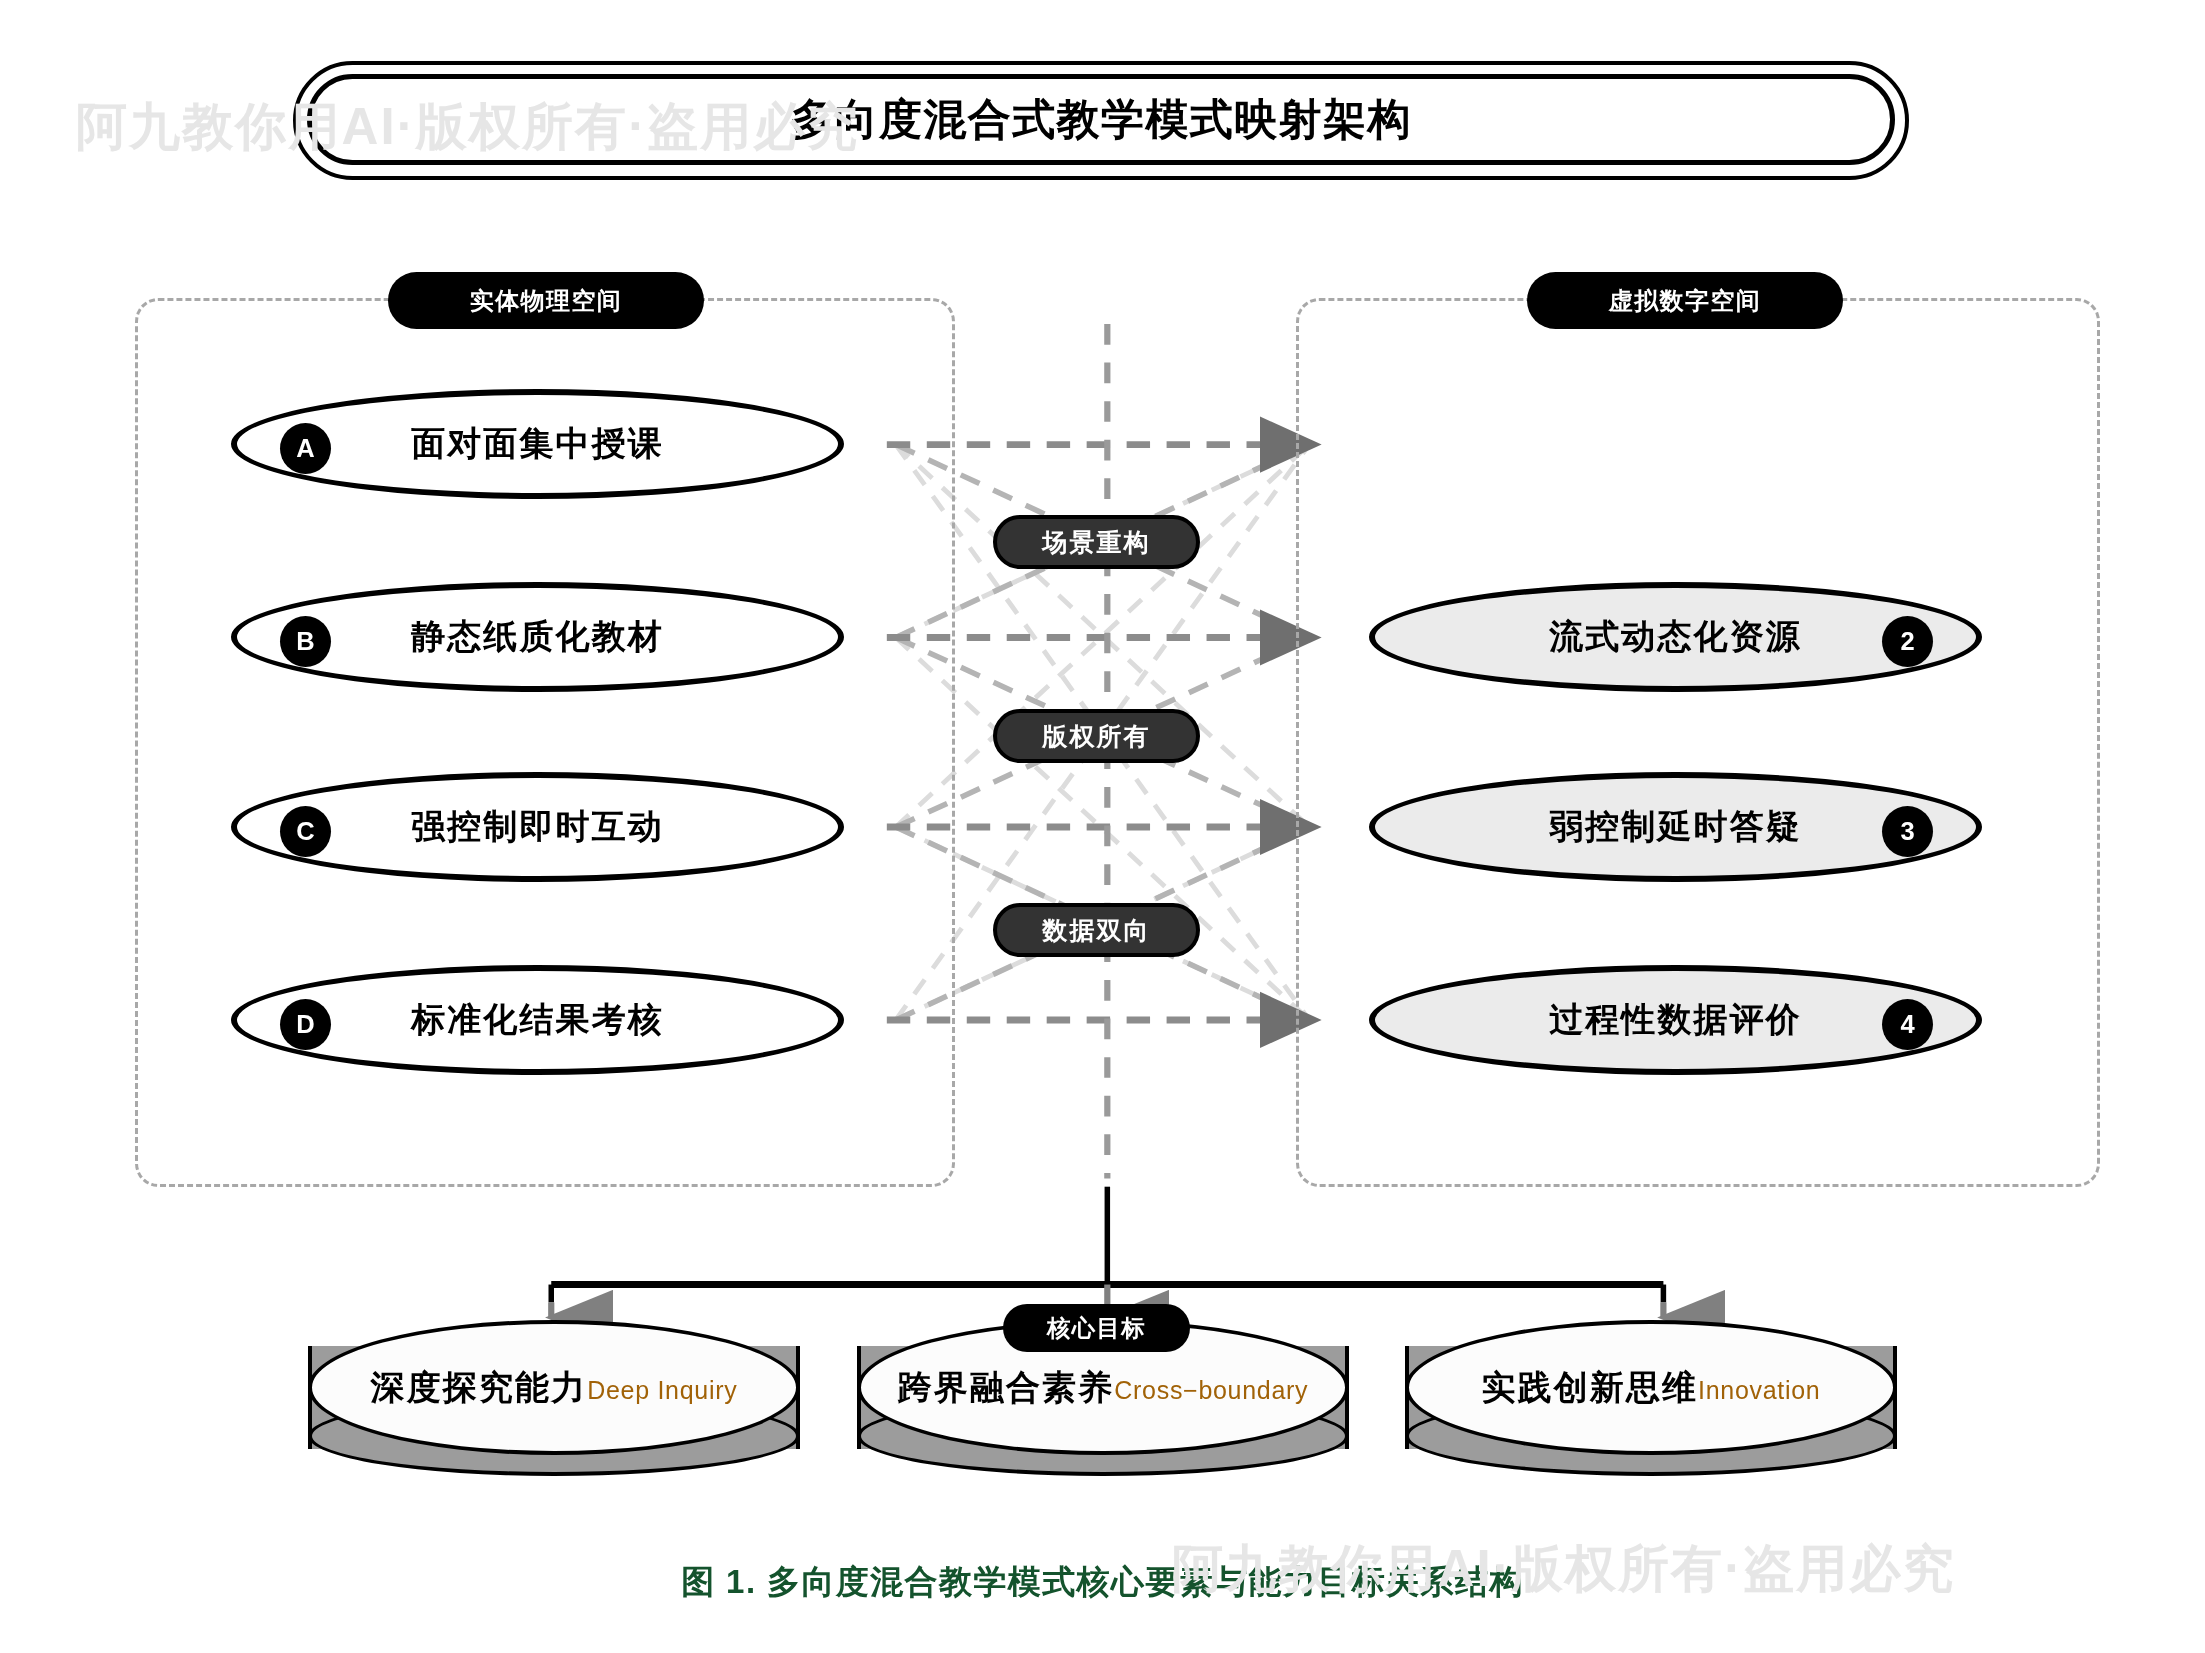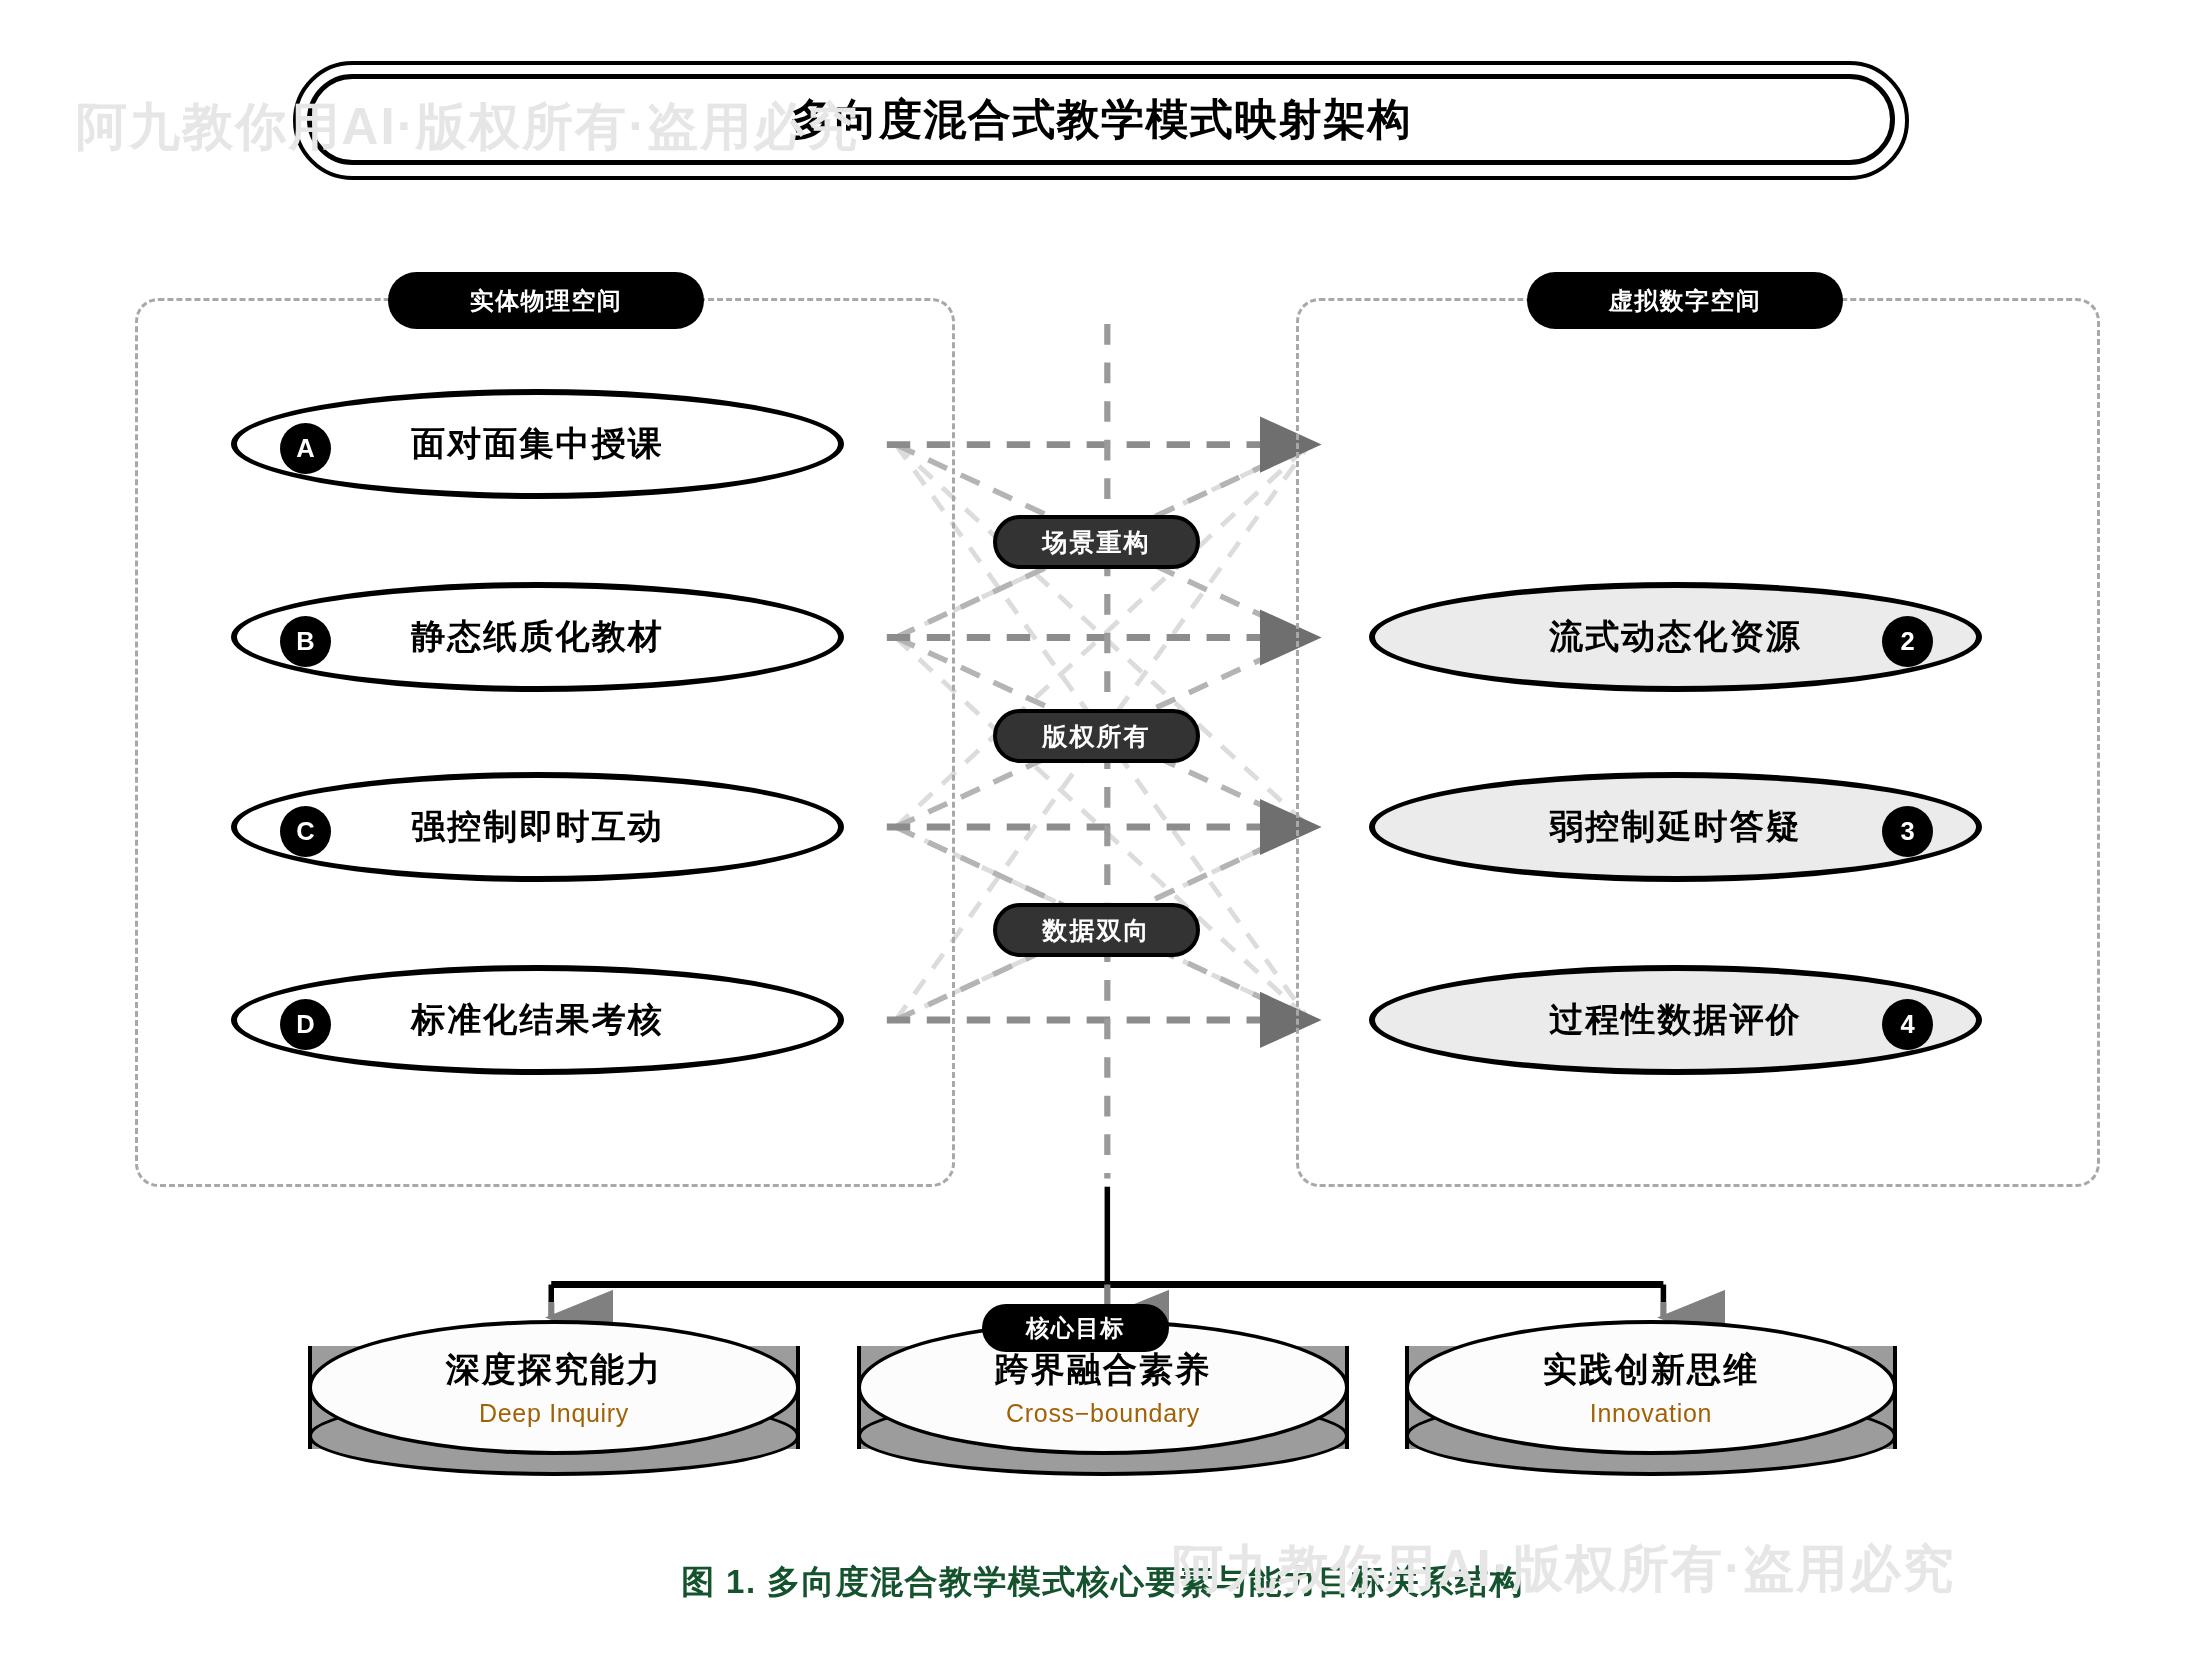--- a/index.html
+++ b/index.html
@@ -50,28 +50,28 @@
   #rel-2{left:993px;top:903px;width:207px;}
 
   
   .cyl{position:absolute;width:492px;height:159px;}
   .cyl .cyl-body{position:absolute;left:0;top:26px;width:492px;height:103px;
       background:#9c9c9c;border-left:4.8px solid #000;border-right:4.8px solid #000;box-sizing:border-box;}
   .cyl .cyl-bottom{position:absolute;left:0;top:76px;width:492px;height:80px;border-radius:50%;
       background:#9c9c9c;border:4.8px solid #000;box-sizing:border-box;}
   .cyl .cyl-top{position:absolute;left:0;top:0;width:492px;height:135px;border-radius:50%;
       background:#fcfcfc;border:4.8px solid #000;box-sizing:border-box;
-      display:flex;flex-direction:column;align-items:center;justify-content:center;}
+      display:flex;align-items:center;justify-content:center;}
   .cyl-title{font-size:34px;font-weight:bold;letter-spacing:2.1px;color:#000;white-space:nowrap;}
   .cyl-sub{font-size:25px;color:#a16207;letter-spacing:0.7px;margin-top:5.5px;white-space:nowrap;}
   #cyl-0{left:308px;top:1320px;}
   #cyl-1{left:857px;top:1320px;padding-left:24px;}
   #cyl-2{left:1405px;top:1320px;}
 
-  #goal-pill{position:absolute;left:982px;top:1304px;width:187px;height:48px;background:#000;color:#fff;
+  #goal-pill{position:absolute;left:1003px;top:1304px;width:187px;height:48px;background:#000;color:#fff;
       border-radius:25px;display:flex;align-items:center;justify-content:center;
       font-size:23.4px;font-weight:bold;letter-spacing:1.4px;white-space:nowrap;z-index:6;}
 
   
   .caption{position:absolute;left:0;top:1560px;width:2205px;text-align:center;
       font-size:33px;font-weight:bold;letter-spacing:1.4px;color:#14532d;}
 
   
   .wm{position:absolute;color:#e6e6e6;font-size:51px;font-weight:bold;letter-spacing:2.1px;
       white-space:nowrap;pointer-events:none;}

